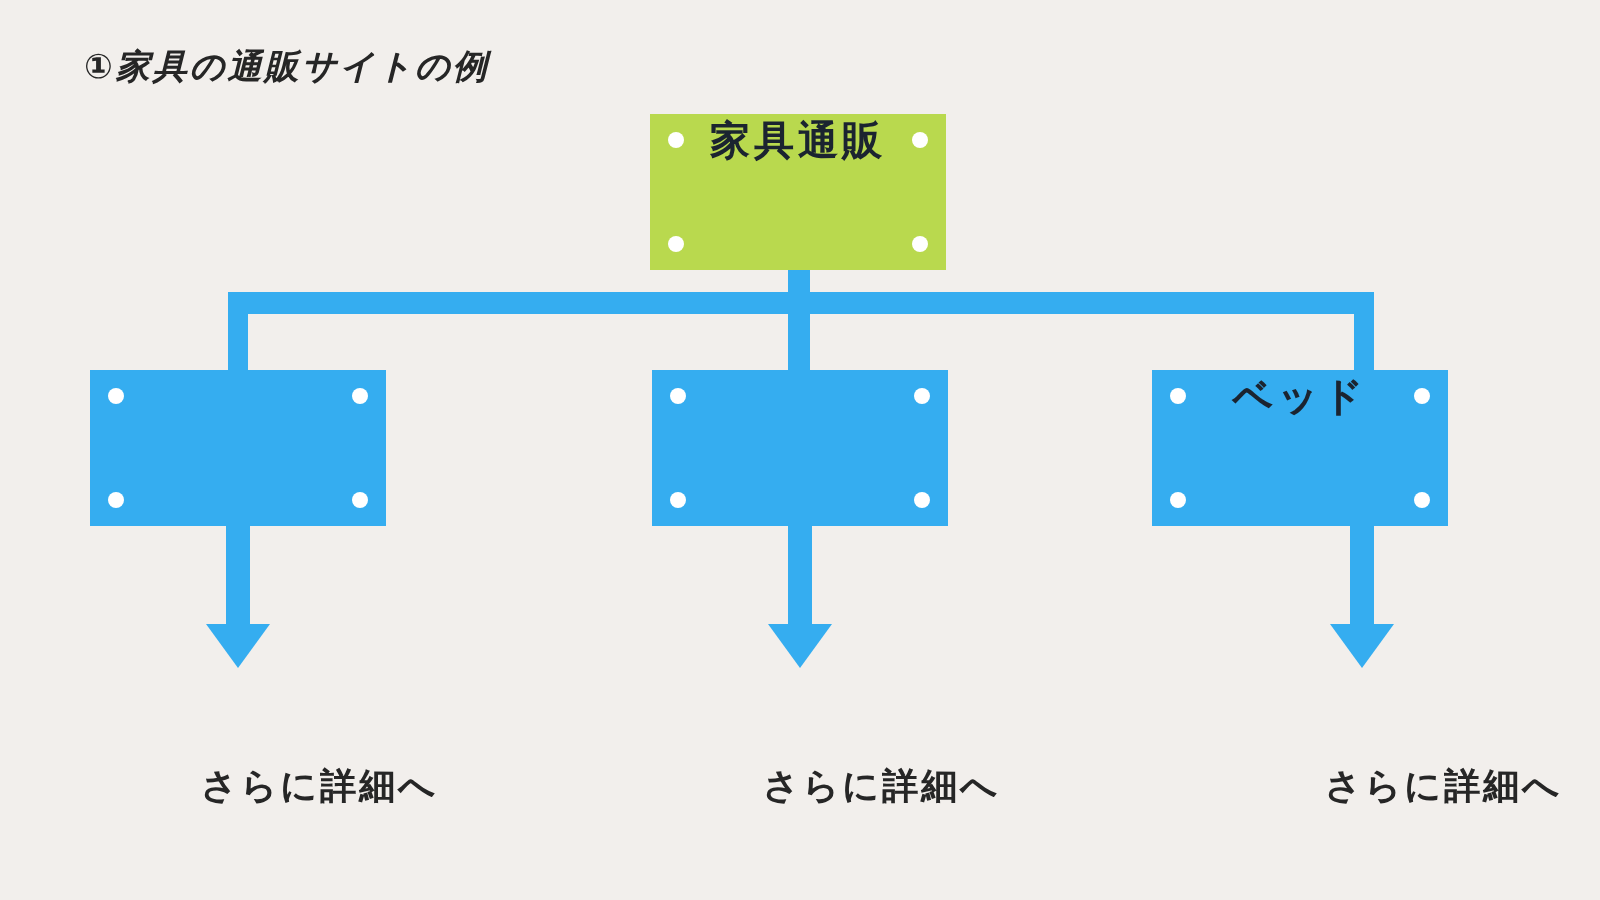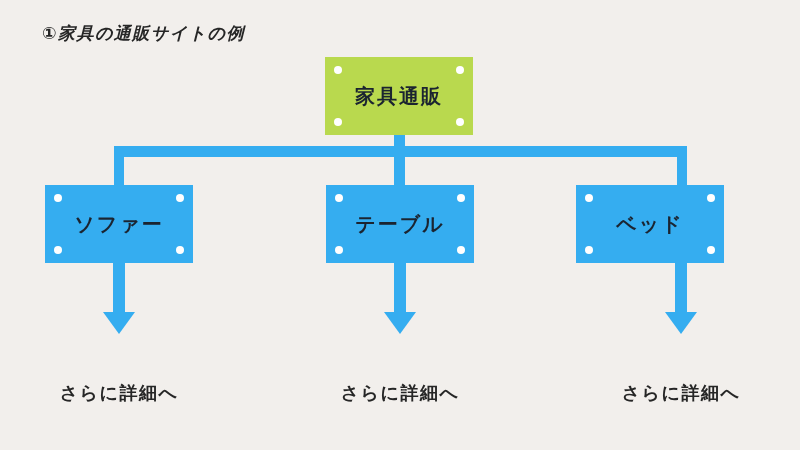--- a/index.html
+++ b/index.html
@@ -9,21 +9,21 @@
     font-family:"DejaVu Sans","Liberation Sans",sans-serif;
   }
   .title{
     position:absolute;left:42px;top:22px;
     font-size:17px;font-weight:600;letter-spacing:1.5px;
     color:var(--label,#262626);
     font-style:italic;
   }
   .box{
     position:absolute;width:148px;height:78px;
-    display:flex;align-items:center;justify-content:center;
+    display:flex;align-items:flex-start;justify-content:center;
     font-size:20px;font-weight:700;letter-spacing:2px;
     color:var(--ink,#1b2430);
   }
   .root{left:325px;top:57px;background:var(--green,#b9d94e);}
   .node{background:var(--blue,#35adf0);}
   .node1{left:45px;top:185px;}
   .node2{left:326px;top:185px;}
   .node3{left:576px;top:185px;}
   .dot{
     position:absolute;width:8px;height:8px;border-radius:50%;
@@ -45,21 +45,21 @@
   .head{
     position:absolute;top:312px;width:0;height:0;
     border-left:16px solid transparent;
     border-right:16px solid transparent;
     border-top:22px solid var(--blue,#35adf0);
   }
   .head1{left:103px}
   .head2{left:384px}
   .head3{left:665px}
   .detail{
-    position:absolute;top:381px;width:200px;text-align:center;
+    position:absolute;top:381px;width:200px;text-align:right;
     font-size:18px;font-weight:700;letter-spacing:1.5px;
     color:var(--label,#262626);
   }
   .detail1{left:19px}
   .detail2{left:300px}
   .detail3{left:581px}
 </style>
 </head>
 <body>
 
@@ -76,29 +76,27 @@
   <i class="dot bl"></i>
   <i class="dot br"></i>
   <span>家具通販</span>
 </div>
 
 <div class="box node node1">
   <i class="dot tl"></i>
   <i class="dot tr"></i>
   <i class="dot bl"></i>
   <i class="dot br"></i>
-  <span>ソファー</span>
 </div>
 
 <div class="box node node2">
   <i class="dot tl"></i>
   <i class="dot tr"></i>
   <i class="dot bl"></i>
   <i class="dot br"></i>
-  <span>テーブル</span>
 </div>
 
 <div class="box node node3">
   <i class="dot tl"></i>
   <i class="dot tr"></i>
   <i class="dot bl"></i>
   <i class="dot br"></i>
   <span>ベッド</span>
 </div>
 

